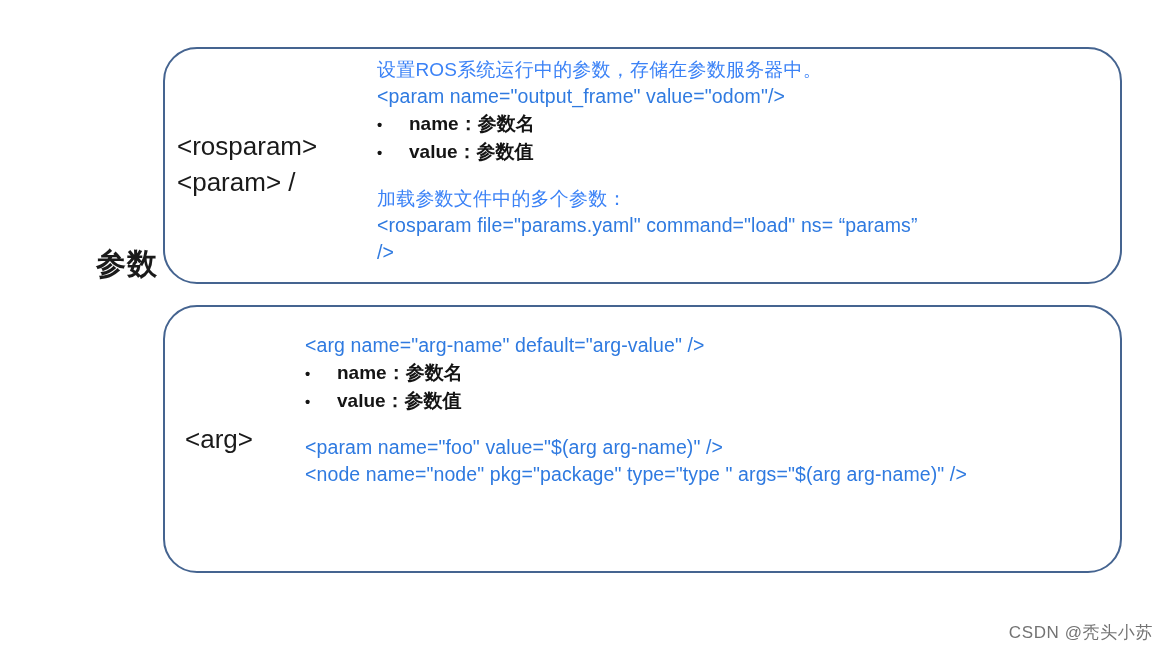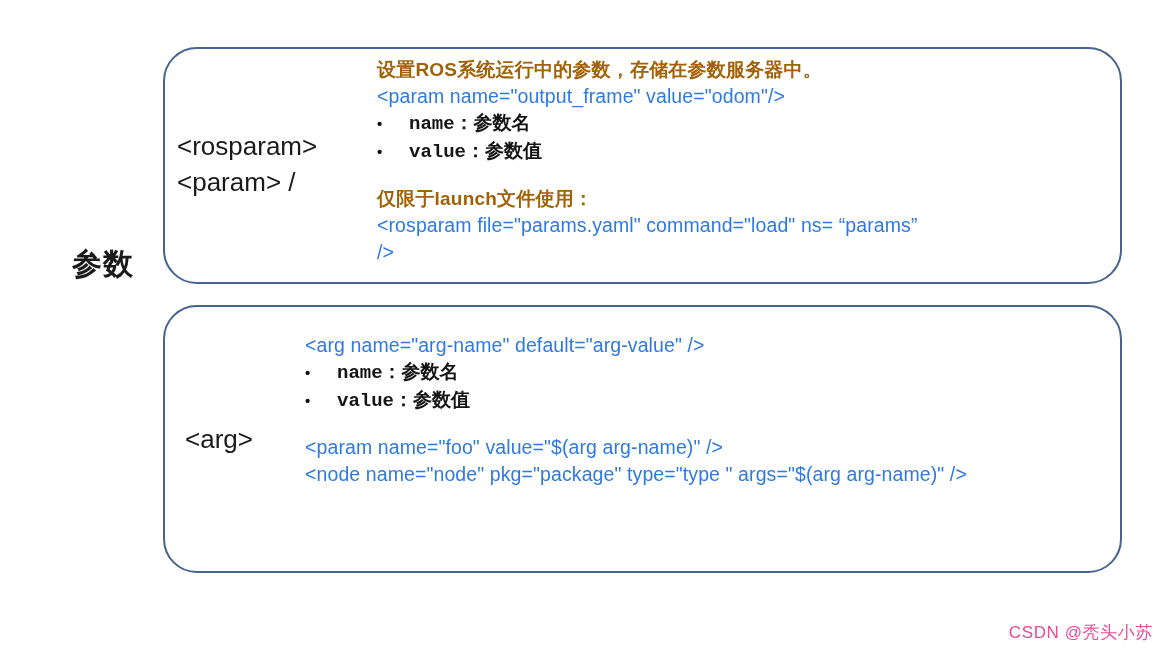--- a/index.html
+++ b/index.html
@@ -26,21 +26,21 @@
   .group-label {
     position: absolute;
     left: 48px;
     top: 245px;
     width: 110px;
     font-size: 30px;
     line-height: 1.28;
     font-weight: 700;
     color: #1a1a1a;
     letter-spacing: 1px;
-    text-align: center;
+    text-align: right;
   }
   .group-label span { display: block; }
 
   
   .box {
     position: absolute;
     box-sizing: border-box;
     border: 2.5px solid #456490;
     border-radius: 34px;
     background: transparent;
@@ -91,23 +91,23 @@
   #content-arg {
     left: 305px;
     top: 332px;
     width: 835px;
   }
 
   .line {
     white-space: nowrap;
   }
   .line.cn {
-    color: #a16207;
+    color: #3b82f6;
     font-size: 19px;
-    font-weight: 700;
+    font-weight: 400;
     letter-spacing: .2px;
   }
   .line.code {
     color: #2f7ae0;
     font-size: 19.5px;
     letter-spacing: .1px;
   }
   .line.spacer {
     height: 19px;
   }
@@ -123,36 +123,35 @@
   }
   .bullet .dot {
     width: 32px;
     flex: 0 0 32px;
     color: #141414;
     font-size: 15px;
     line-height: 27px;
   }
   .bullet .btext {
     flex: 0 0 auto;
-    font-family: Liberation Mono, monospace;
   }
 
   
   #content-arg .line.overflow {
     position: relative;
     z-index: 4;
   }
 
   
   .watermark {
     position: absolute;
     right: 16px;
     bottom: 12px;
     font-size: 17px;
-    color: #ec4899;
+    color: #737373;
     letter-spacing: .6px;
     white-space: nowrap;
   }
 </style>
 </head>
 <body>
 
 <div class="slide">
 
   <div class="group-label">
@@ -171,21 +170,21 @@
     <div class="line code">&lt;param name="output_frame" value="odom"/&gt;</div>
     <div class="bullet">
       <span class="dot">•</span>
       <span class="btext">name：参数名</span>
     </div>
     <div class="bullet">
       <span class="dot">•</span>
       <span class="btext">value：参数值</span>
     </div>
     <div class="line spacer"></div>
-    <div class="line cn">仅限于launch文件使用：</div>
+    <div class="line cn">加载参数文件中的多个参数：</div>
     <div class="line code">&lt;rosparam file="params.yaml" command="load" ns= “params”</div>
     <div class="line code">/&gt;</div>
   </div>
 
   <div class="box" id="box-arg"></div>
 
   <div class="tag-label" id="tag-arg">
     <span>&lt;arg&gt;</span>
   </div>
 

